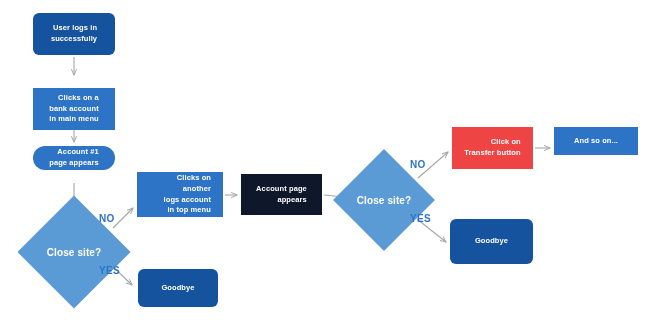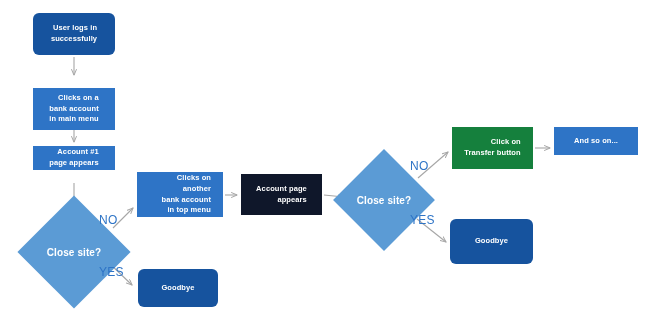--- a/index.html
+++ b/index.html
@@ -60,22 +60,22 @@
     justify-content: center;
     color: #ffffff;
     font-size: 10px;
     font-weight: bold;
     letter-spacing: 0.1px;
     white-space: nowrap;
   }
   .edge-label {
     position: absolute;
     color: #2E74C6;
-    font-size: 12px;
-    font-weight: normal;
+    font-size: 10px;
+    font-weight: bold;
     letter-spacing: 0.3px;
     z-index: 4;
     white-space: nowrap;
   }
   svg.connectors {
     position: absolute;
     left: 0;
     top: 0;
     width: 659px;
     height: 326px;
@@ -111,45 +111,45 @@
   <div id="nodes-layer">
       <div class="node dark" style="left: 33px; top: 13px; width: 82px; height: 42px; background: rgb(22, 83, 158); color: rgb(255, 255, 255);">
         <span class="node-label">User logs in
 successfully</span>
       </div>
       <div class="node bright" style="left: 33px; top: 88px; width: 82px; height: 42px; background: rgb(46, 116, 198); color: rgb(255, 255, 255);">
         <span class="node-label">Clicks on a
 bank account
 in main menu</span>
       </div>
-      <div class="node bright" style="left: 33px; top: 146px; width: 82px; height: 18px; background: rgb(46, 116, 198); color: rgb(255, 255, 255);">
+      <div class="node bright" style="left: 33px; top: 146px; width: 82px; height: 18px; background: rgb(46, 116, 198); color: rgb(255, 255, 255); border-radius: 12px;">
         <span class="node-label">Account #1
 page appears</span>
       </div>
       <div class="diamond" style="left: 34px; top: 212px; width: 80px; height: 80px;">
         <div class="shape" style="background: rgb(91, 155, 213);"></div>
         <div class="dlabel">Close site?</div>
       </div>
       <div class="node dark" style="left: 138px; top: 269px; width: 80px; height: 38px; background: rgb(22, 83, 158); color: rgb(255, 255, 255);">
         <span class="node-label">Goodbye</span>
       </div>
       <div class="node bright" style="left: 137px; top: 172px; width: 86px; height: 45px; background: rgb(46, 116, 198); color: rgb(255, 255, 255);">
         <span class="node-label">Clicks on another
-bank account
+logs account
 in top menu</span>
       </div>
       <div class="node bright" style="left: 241px; top: 174px; width: 81px; height: 41px; background: #0f172a; color: rgb(255, 255, 255);">
         <span class="node-label">Account page
 appears</span>
       </div>
       <div class="diamond" style="left: 348px; top: 164px; width: 72px; height: 72px;">
         <div class="shape" style="background: rgb(91, 155, 213);"></div>
         <div class="dlabel">Close site?</div>
       </div>
-      <div class="node bright" style="left: 452px; top: 127px; width: 81px; height: 42px; background: #15803d; color: rgb(255, 255, 255);">
+      <div class="node bright" style="left: 452px; top: 127px; width: 81px; height: 42px; background: #ef4444; color: rgb(255, 255, 255);">
         <span class="node-label">Click on
 Transfer button</span>
       </div>
       <div class="node bright" style="left: 554px; top: 127px; width: 84px; height: 28px; background: rgb(46, 116, 198); color: rgb(255, 255, 255);">
         <span class="node-label">And so on...</span>
       </div>
       <div class="node dark" style="left: 450px; top: 219px; width: 83px; height: 45px; background: rgb(22, 83, 158); color: rgb(255, 255, 255);">
         <span class="node-label">Goodbye</span>
       </div>
     </div>

